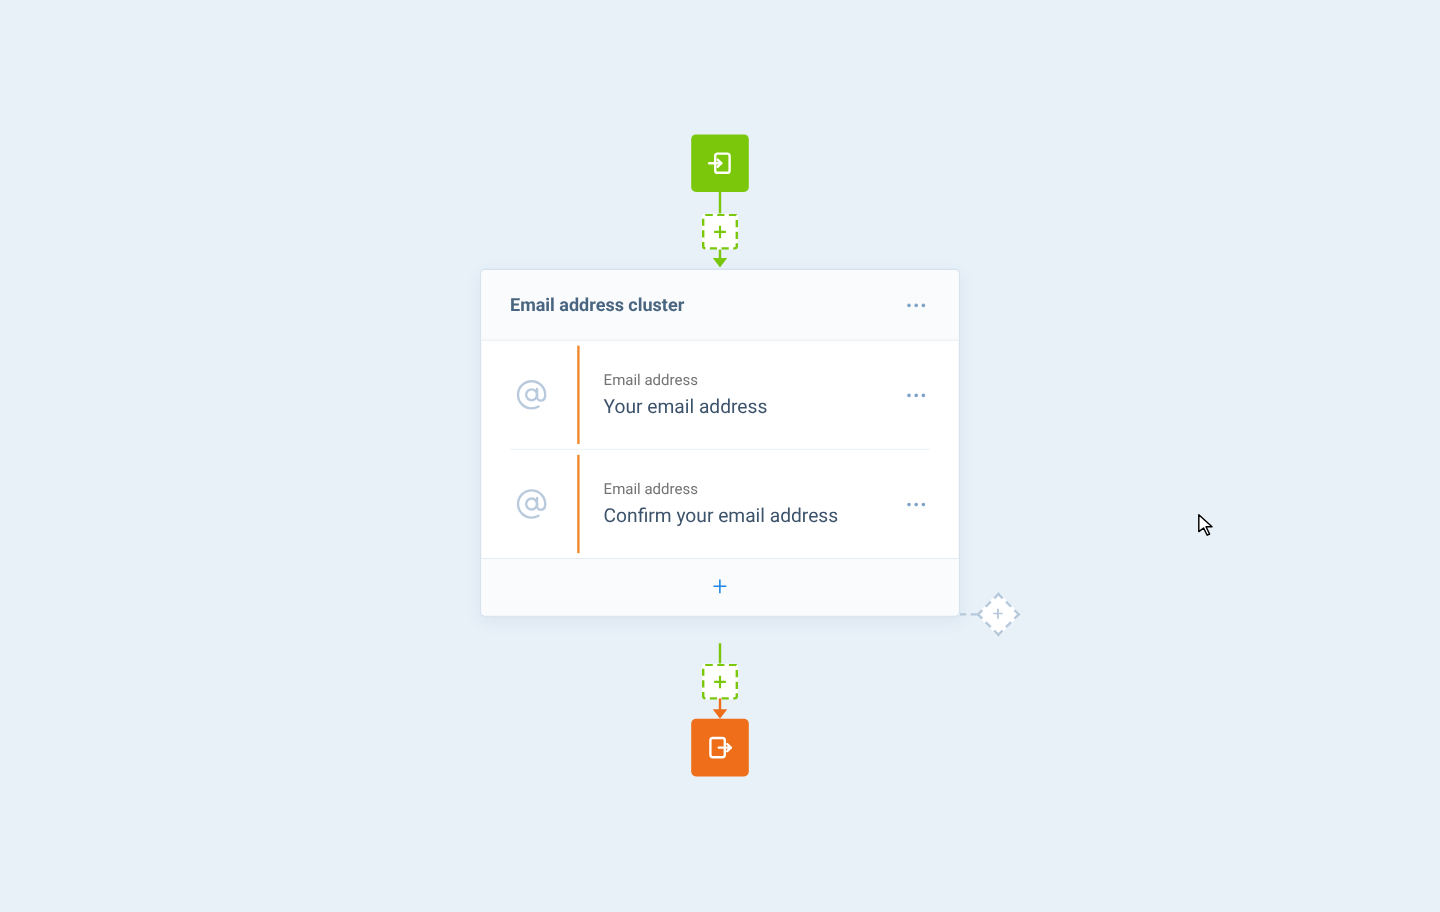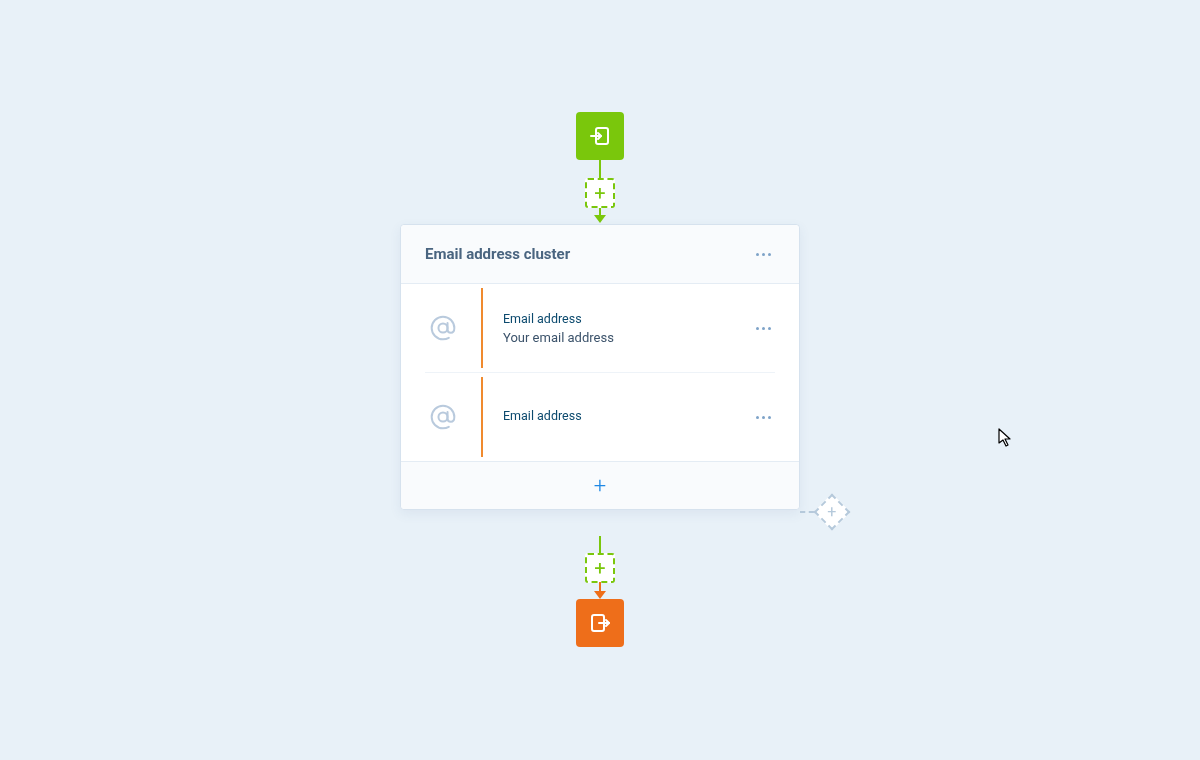--- a/index.html
+++ b/index.html
@@ -241,27 +241,27 @@
   .field-divider {
     width: 2px;
     align-self: stretch;
     background: #f08a2e;
     margin: -22px 0;
   }
   .field-text {
     flex: 1;
   }
   .field-type {
-    color: #0c4a6e;
+    color: #737373;
     font-size: 12.5px;
     margin-bottom: 4px;
   }
   .field-label {
     color: #3c536b;
-    font-size: 13px;
+    font-size: 16px;
   }
   .field-more {
     display: flex;
     gap: 3px;
     cursor: pointer;
     padding: 4px;
   }
   .field-more span {
     width: 3px;
     height: 3px;
@@ -351,20 +351,21 @@
       <div class="field-row">
         <div class="field-icon">
           <svg width="34" height="34" viewBox="0 0 24 24" fill="none" stroke="#b9cadd" stroke-width="1.4" stroke-linecap="round" stroke-linejoin="round">
             <circle cx="12" cy="12" r="3.2"></circle>
             <path d="M15.2 8.5v4.5c0 1.4 1 2.4 2.3 2.4 1.5 0 2.5-1.3 2.5-3.4 0-4.4-3.6-8-8-8s-8 3.6-8 8 3.6 8 8 8c1.5 0 2.9-.4 4.1-1.1"></path>
           </svg>
         </div>
         <div class="field-divider"></div>
         <div class="field-text">
           <div class="field-type">Email address</div>
+          <div class="field-label">Confirm your email address</div>
         </div>
         <div class="field-more">
           <span></span>
           <span></span>
           <span></span>
         </div>
       </div>
 
     </div>
     <div class="cluster-footer">

